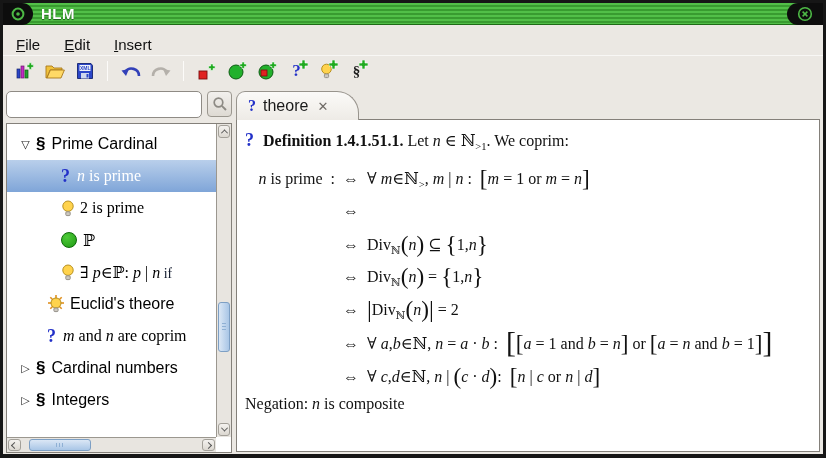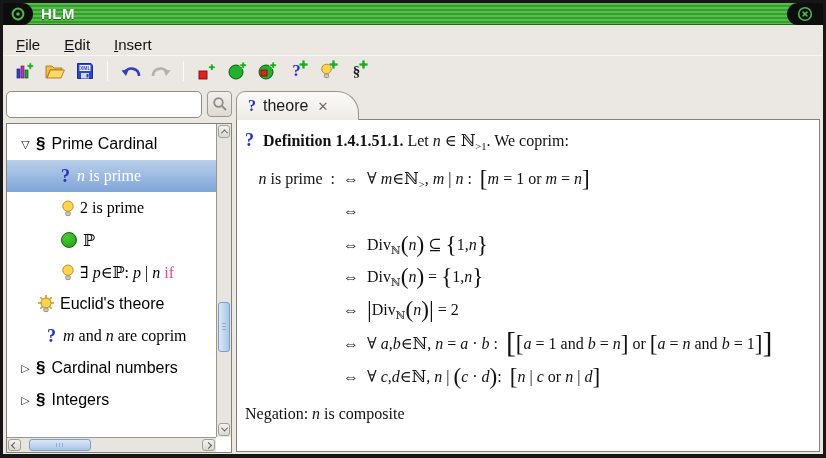--- a/index.html
+++ b/index.html
@@ -75,27 +75,27 @@
   .tabq{color:#2230c8;font-family:"Liberation Serif","DejaVu Serif",serif;font-weight:bold;font-size:16px;}
   .tabclose{color:#6f6b66;font-size:13px;font-weight:bold;margin-left:2px;cursor:default;}
   .contentframe{flex:1;border:1px solid #84807a;background:#fff;margin:0 1px 1px 0;padding:8px 8px 6px 8px;overflow:hidden;
       font-family:"Liberation Serif","DejaVu Serif","DejaVu Sans",serif;font-size:16px;color:#111;}
   .defheader{display:flex;align-items:baseline;gap:9px;margin-top:2px;}
   .formulas{margin:12px 0 0 12px;}
   .frow{display:flex;align-items:baseline;height:33px;padding-top:5px;}
   .f-lhs{width:78px;flex:none;text-align:right;white-space:pre;}
   .f-rel{width:32px;flex:none;text-align:center;}
   .f-rhs{white-space:pre;min-width:0;}
-  .negation{margin-top:10px;}
+  .negation{}
   
   .m-r,.m-i,.m-b,.m-sm,.m-sub,.m-sup,.m-g1,.m-g2,.m-bar{font-family:"Liberation Serif","DejaVu Serif","DejaVu Sans",serif;}
   .m-i{font-style:italic;}
   .m-b{font-weight:bold;}
   .m-s{font-family:"Liberation Sans","DejaVu Sans",sans-serif;}
-  .m-sm{font-size:16px;color:#ec4899;}
+  .m-sm{font-size:14px;color:#0f172a;}
   .m-sub{font-size:0.66em;vertical-align:-0.34em;}
   .m-sup{font-size:0.66em;vertical-align:0.45em;font-style:italic;}
   .m-g1{font-size:1.45em;line-height:0;vertical-align:-0.08em;}
   .m-g2{font-size:1.85em;line-height:0;vertical-align:-0.1em;}
   .m-bar{font-size:1.5em;line-height:0;vertical-align:-0.1em;}
 </style>
 </head>
 <body>
 
 <div class="window">
@@ -236,21 +236,21 @@
               <span class="ic-circle"></span>
               <span class="tlabel"><span class="m-r">ℙ</span></span>
             </div>
             <div class="trow" style="padding-left: 54px;">
               <svg class="ic-bulb" width="14" height="17" viewBox="0 0 14 17">
                 <circle cx="7" cy="6.2" r="5.2" fill="#ffd34d" stroke="#b8901f"></circle>
                 <rect x="4.8" y="11.8" width="4.4" height="3.8" rx="1" fill="#cdc9c0" stroke="#95918a"></rect>
               </svg>
               <span class="tlabel"><span class="m-r">∃ </span><span class="m-i">p</span><span class="m-r">∈ℙ: </span><span class="m-i">p</span><span class="m-r"> | </span><span class="m-i">n</span><span class="m-sm">   if </span></span>
             </div>
-            <div class="trow" style="padding-left: 30px;">
+            <div class="trow" style="padding-left: 40px;">
               <svg class="ic-bulb" width="18" height="18" viewBox="0 0 18 18">
                 <g stroke="#e09020" stroke-width="1.6">
                   <line x1="9" y1="0" x2="9" y2="16"></line>
                   <line x1="1" y1="8" x2="17" y2="8"></line>
                   <line x1="3.3" y1="2.3" x2="14.7" y2="13.7"></line>
                   <line x1="14.7" y1="2.3" x2="3.3" y2="13.7"></line>
                 </g>
                 <circle cx="9" cy="8" r="5" fill="#ffd34d" stroke="#b8901f"></circle>
                 <rect x="6.9" y="13" width="4.2" height="3.6" rx="1" fill="#cdc9c0" stroke="#95918a"></rect>
               </svg>

